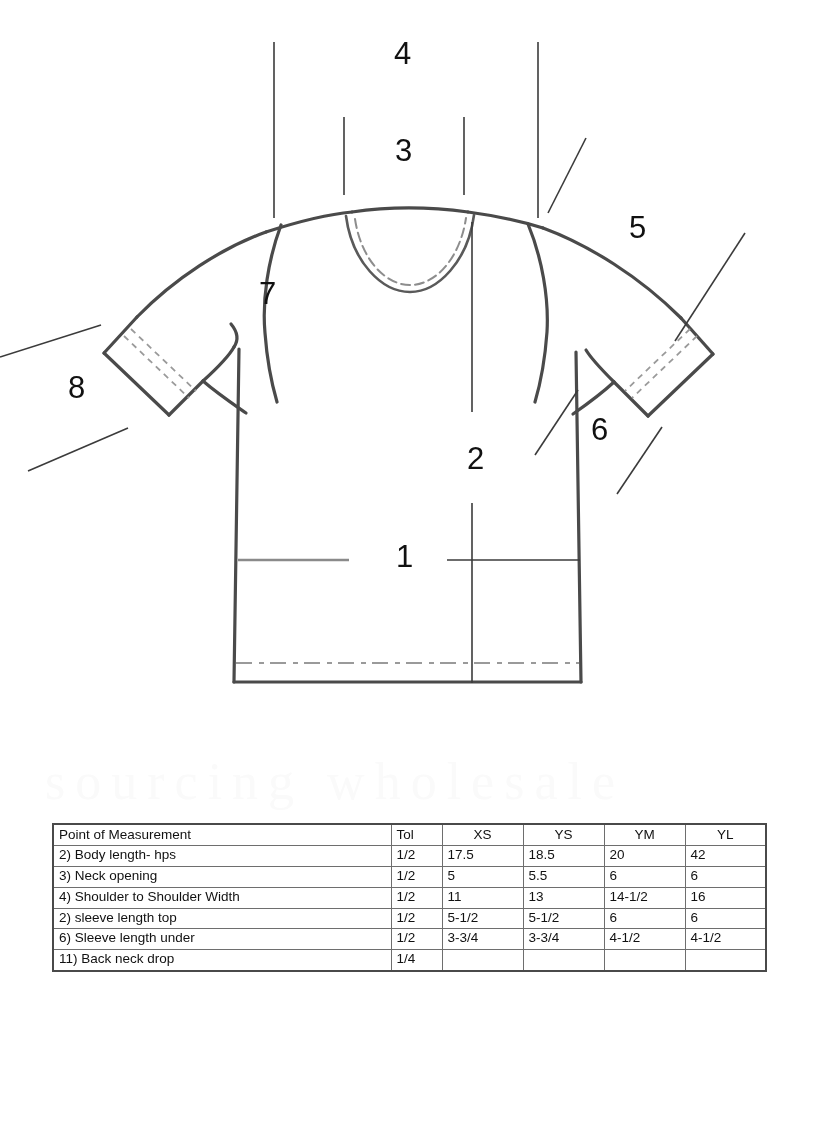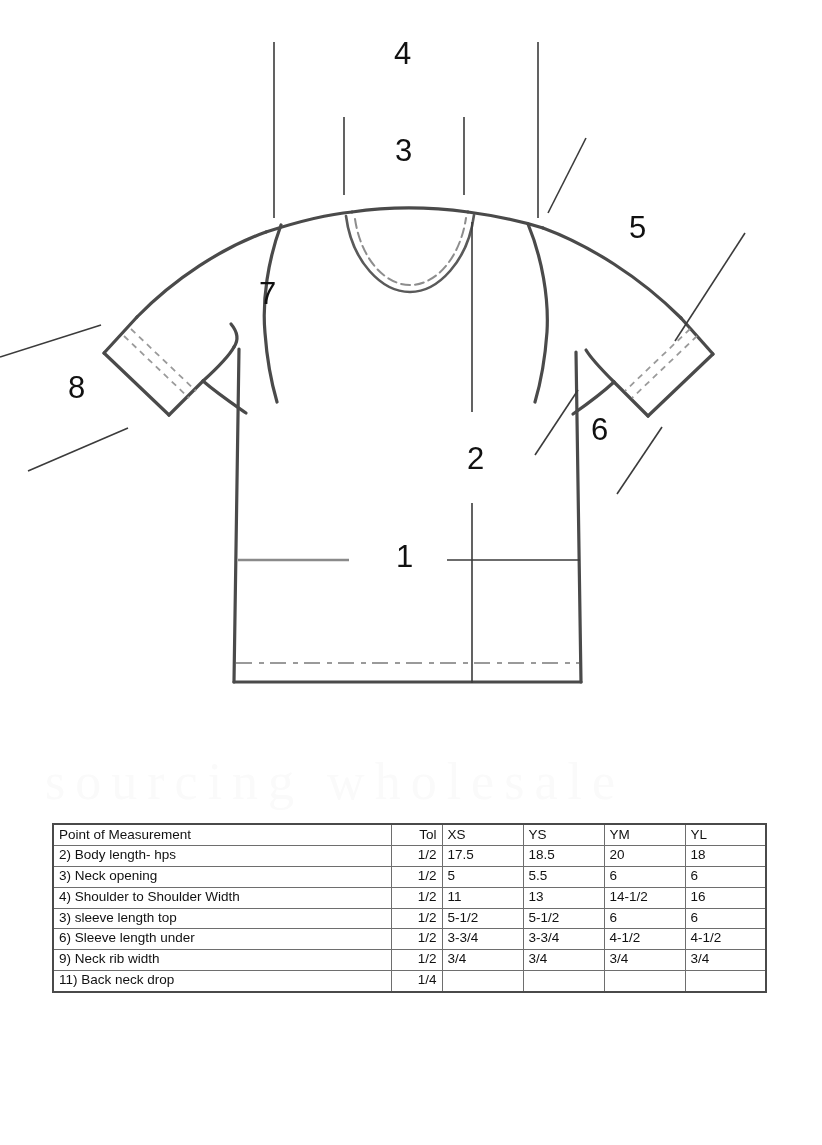--- a/index.html
+++ b/index.html
@@ -83,24 +83,25 @@
     padding: 2px 5px 3px 5px;
     height: 20px;
     box-sizing: border-box;
     text-align: left;
     font-weight: 400;
     vertical-align: middle;
     white-space: nowrap;
     overflow: hidden;
   }
   table.spec thead th.size-head {
+    text-align: center;
   }
   table.spec tbody td.tol,
   table.spec thead th.tol {
-    text-align: right;
+    text-align: left;
   }
   table.spec tbody tr td {
     line-height: 1.1;
   }
   
   table.spec {
     border: 2px solid #4a4a4a;
   }
 </style>
 </head>
@@ -230,63 +231,55 @@
         <th class="size-head">YL</th>
       </tr>
     </thead>
     <tbody id="spec-body">
         <tr>
           <td class="pom">2) Body length- hps</td>
           <td class="tol">1/2</td>
           <td class="size">17.5</td>
           <td class="size">18.5</td>
           <td class="size">20</td>
-          <td class="size">18</td>
+          <td class="size">42</td>
         </tr>
         <tr>
           <td class="pom">3) Neck opening</td>
           <td class="tol">1/2</td>
           <td class="size">5</td>
           <td class="size">5.5</td>
           <td class="size">6</td>
           <td class="size">6</td>
         </tr>
         <tr>
           <td class="pom">4) Shoulder to Shoulder Width</td>
           <td class="tol">1/2</td>
           <td class="size">11</td>
           <td class="size">13</td>
           <td class="size">14-1/2</td>
           <td class="size">16</td>
         </tr>
         <tr>
-          <td class="pom">3) sleeve length top</td>
+          <td class="pom">2) sleeve length top</td>
           <td class="tol">1/2</td>
           <td class="size">5-1/2</td>
           <td class="size">5-1/2</td>
           <td class="size">6</td>
           <td class="size">6</td>
         </tr>
         <tr>
           <td class="pom">6) Sleeve length under</td>
           <td class="tol">1/2</td>
           <td class="size">3-3/4</td>
           <td class="size">3-3/4</td>
           <td class="size">4-1/2</td>
           <td class="size">4-1/2</td>
         </tr>
         <tr>
-          <td class="pom">9) Neck rib width</td>
-          <td class="tol">1/2</td>
-          <td class="size">3/4</td>
-          <td class="size">3/4</td>
-          <td class="size">3/4</td>
-          <td class="size">3/4</td>
-        </tr>
-        <tr>
           <td class="pom">11) Back neck drop</td>
           <td class="tol">1/4</td>
           <td class="size"></td>
           <td class="size"></td>
           <td class="size"></td>
           <td class="size"></td>
         </tr>
       </tbody>
   </table>
 </div>

